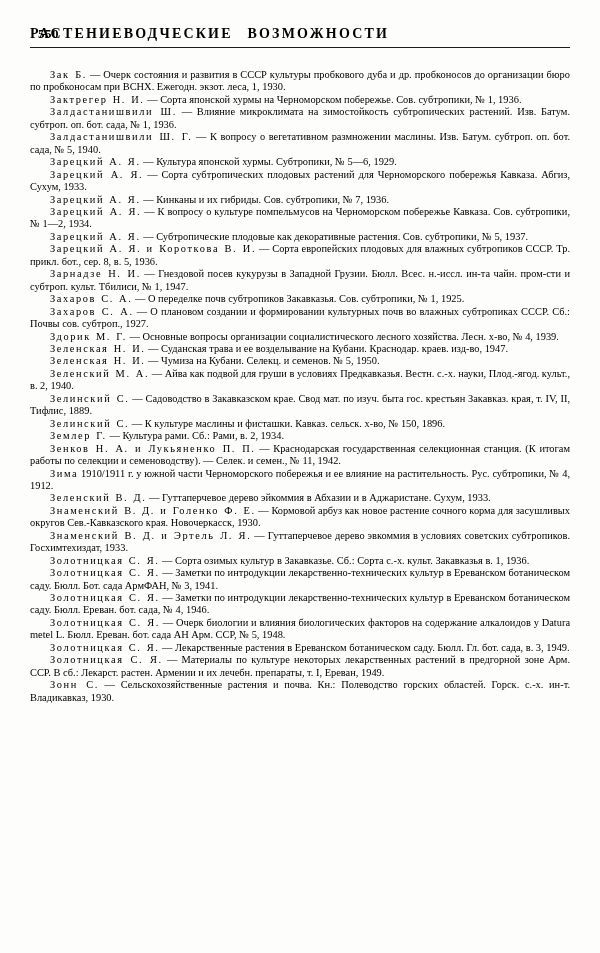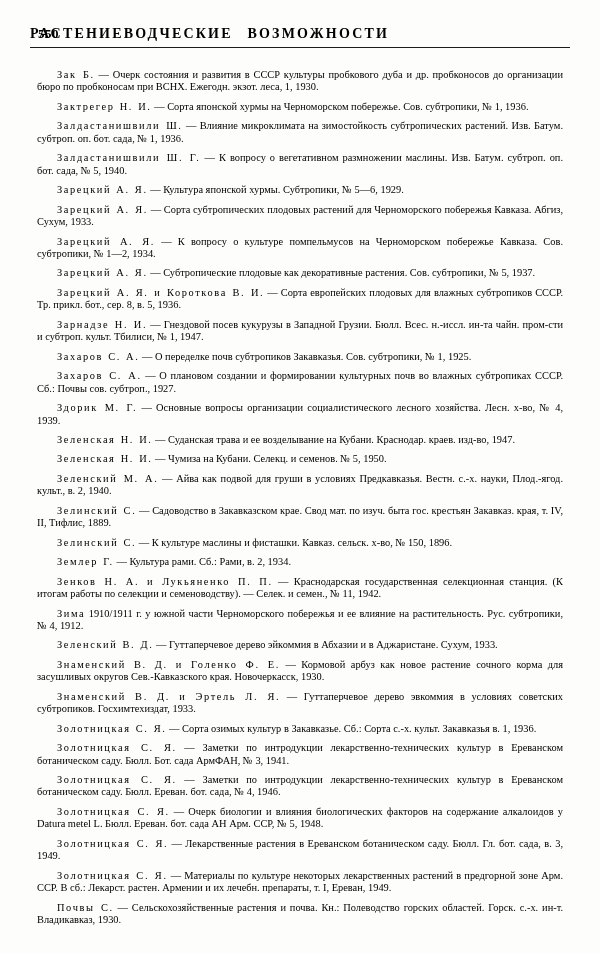--- a/index.html
+++ b/index.html
@@ -38,21 +38,21 @@
     border-bottom:1.6px solid #1c1c1c;
     margin-top:3px;
   }
   .entries{
     margin-top:21px;
     font-size:10.4px;
     line-height:12.45px;
     text-align:justify;
   }
   .entry{
-    margin:7px;
+    margin:0;
     text-indent:20px;
   }
   .author{
     letter-spacing:1.6px;
     word-spacing:1px;
   }
 </style>
 </head>
 <body>
 
@@ -62,20 +62,21 @@
     <span class="title">РАСТЕНИЕВОДЧЕСКИЕ ВОЗМОЖНОСТИ</span>
   </div>
   <div class="rule"></div>
   <div class="entries" id="entries">
       <p class="entry"><span class="author">Зак Б.</span><span> — Очерк состояния и развития в СССР культуры пробкового дуба и др. пробконосов до организации бюро по пробконосам при ВСНХ. Ежегодн. экзот. леса, 1, 1930.</span></p>
       <p class="entry"><span class="author">Зактрегер Н. И.</span><span> — Сорта японской хурмы на Черноморском побережье. Сов. субтропики, № 1, 1936.</span></p>
       <p class="entry"><span class="author">Залдастанишвили Ш.</span><span> — Влияние микроклимата на зимостойкость субтропических растений. Изв. Батум. субтроп. оп. бот. сада, № 1, 1936.</span></p>
       <p class="entry"><span class="author">Залдастанишвили Ш. Г.</span><span> — К вопросу о вегетативном размножении маслины. Изв. Батум. субтроп. оп. бот. сада, № 5, 1940.</span></p>
       <p class="entry"><span class="author">Зарецкий А. Я.</span><span> — Культура японской хурмы. Субтропики, № 5—6, 1929.</span></p>
       <p class="entry"><span class="author">Зарецкий А. Я.</span><span> — Сорта субтропических плодовых растений для Черноморского побережья Кавказа. Абгиз, Сухум, 1933.</span></p>
+      <p class="entry"><span class="author">Зарецкий А. Я.</span><span> — Кинканы и их гибриды. Сов. субтропики, № 7, 1936.</span></p>
       <p class="entry"><span class="author">Зарецкий А. Я.</span><span> — К вопросу о культуре помпельмусов на Черноморском побережье Кавказа. Сов. субтропики, № 1—2, 1934.</span></p>
       <p class="entry"><span class="author">Зарецкий А. Я.</span><span> — Субтропические плодовые как декоративные растения. Сов. субтропики, № 5, 1937.</span></p>
       <p class="entry"><span class="author">Зарецкий А. Я. и Короткова В. И.</span><span> — Сорта европейских плодовых для влажных субтропиков СССР. Тр. прикл. бот., сер. 8, в. 5, 1936.</span></p>
       <p class="entry"><span class="author">Зарнадзе Н. И.</span><span> — Гнездовой посев кукурузы в Западной Грузии. Бюлл. Всес. н.-иссл. ин-та чайн. пром-сти и субтроп. культ. Тбилиси, № 1, 1947.</span></p>
       <p class="entry"><span class="author">Захаров С. А.</span><span> — О переделке почв субтропиков Закавказья. Сов. субтропики, № 1, 1925.</span></p>
       <p class="entry"><span class="author">Захаров С. А.</span><span> — О плановом создании и формировании культурных почв во влажных субтропиках СССР. Сб.: Почвы сов. субтроп., 1927.</span></p>
       <p class="entry"><span class="author">Здорик М. Г.</span><span> — Основные вопросы организации  социалистического лесного хозяйства. Лесн. х-во, № 4, 1939.</span></p>
       <p class="entry"><span class="author">Зеленская Н. И.</span><span> — Суданская трава и ее возделывание на Кубани. Краснодар. краев. изд-во, 1947.</span></p>
       <p class="entry"><span class="author">Зеленская Н. И.</span><span> — Чумиза на Кубани. Селекц. и семенов. № 5, 1950.</span></p>
       <p class="entry"><span class="author">Зеленский М. А.</span><span> — Айва как подвой для груши в условиях Предкавказья. Вестн. с.-х. науки, Плод.-ягод. культ., в. 2, 1940.</span></p>
@@ -86,15 +87,15 @@
       <p class="entry"><span class="author">Зима</span><span> 1910/1911 г. у южной части Черноморского побережья и ее влияние на растительность. Рус. субтропики, № 4, 1912.</span></p>
       <p class="entry"><span class="author">Зеленский В. Д.</span><span> — Гуттаперчевое дерево эйкоммия в Абхазии и в Аджаристане. Сухум, 1933.</span></p>
       <p class="entry"><span class="author">Знаменский В. Д. и Голенко Ф. Е.</span><span> — Кормовой арбуз как новое растение сочного корма для засушливых округов Сев.-Кавказского края. Новочеркасск, 1930.</span></p>
       <p class="entry"><span class="author">Знаменский В. Д. и Эртель Л. Я.</span><span> — Гуттаперчевое дерево эвкоммия в условиях советских субтропиков. Госхимтехиздат, 1933.</span></p>
       <p class="entry"><span class="author">Золотницкая С. Я.</span><span> — Сорта озимых культур в Закавказье. Сб.: Сорта с.-х. культ. Закавказья в. 1, 1936.</span></p>
       <p class="entry"><span class="author">Золотницкая С. Я.</span><span> — Заметки по интродукции лекарственно-технических культур в Ереванском ботаническом саду. Бюлл. Бот. сада АрмФАН, № 3, 1941.</span></p>
       <p class="entry"><span class="author">Золотницкая С. Я.</span><span> — Заметки по интродукции лекарственно-технических культур в Ереванском ботаническом саду. Бюлл. Ереван. бот. сада, № 4, 1946.</span></p>
       <p class="entry"><span class="author">Золотницкая С. Я.</span><span> — Очерк биологии и влияния биологических факторов на содержание алкалоидов у Datura metel L. Бюлл. Ереван. бот. сада АН Арм. ССР, № 5, 1948.</span></p>
       <p class="entry"><span class="author">Золотницкая С. Я.</span><span> — Лекарственные растения в Ереванском ботаническом саду. Бюлл. Гл. бот. сада, в. 3, 1949.</span></p>
       <p class="entry"><span class="author">Золотницкая С. Я.</span><span> — Материалы по культуре некоторых лекарственных растений в предгорной зоне Арм. ССР. В сб.: Лекарст. растен. Армении и их лечебн. препараты, т. I, Ереван, 1949.</span></p>
-      <p class="entry"><span class="author">Почвы С.</span><span> — Сельскохозяйственные растения и почва. Кн.: Полеводство горских областей. Горск. с.-х. ин-т. Владикавказ, 1930.</span></p>
+      <p class="entry"><span class="author">Зонн С.</span><span> — Сельскохозяйственные растения и почва. Кн.: Полеводство горских областей. Горск. с.-х. ин-т. Владикавказ, 1930.</span></p>
     </div>
 </div>
 
 </body></html>

